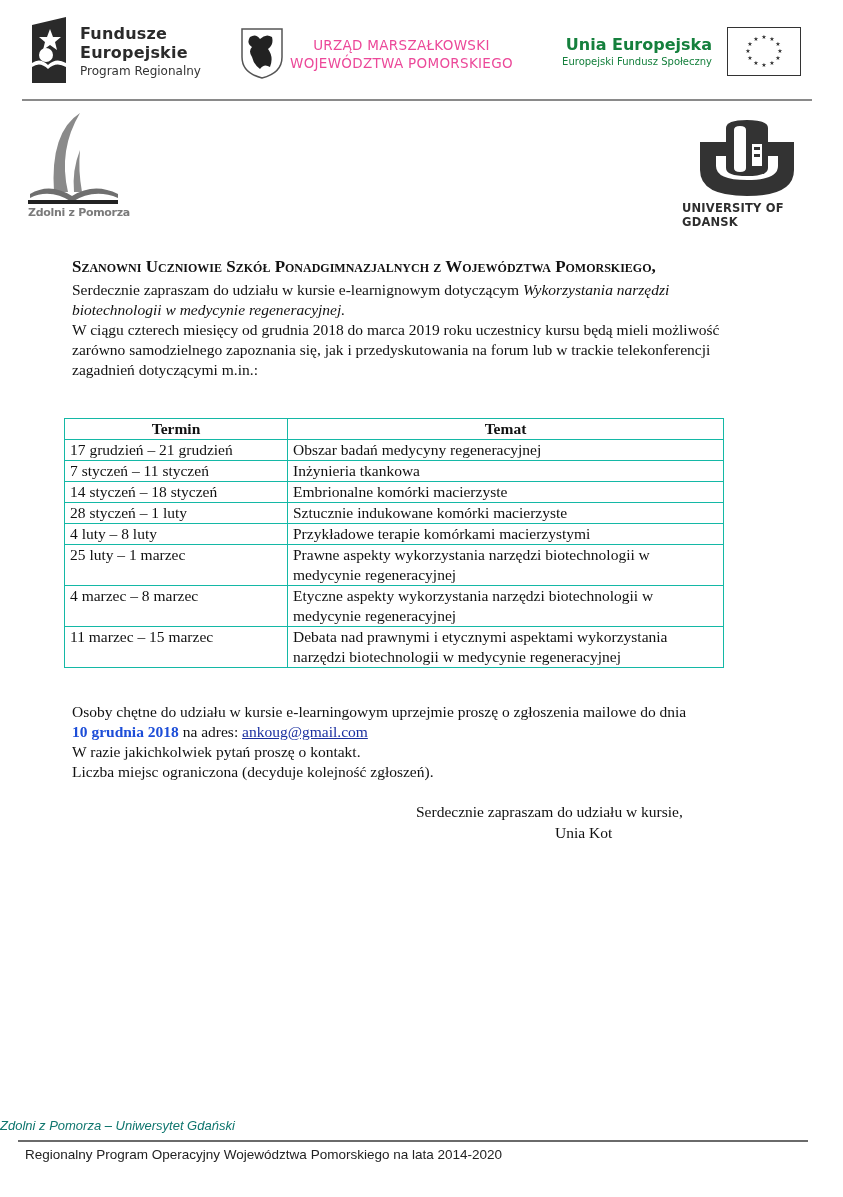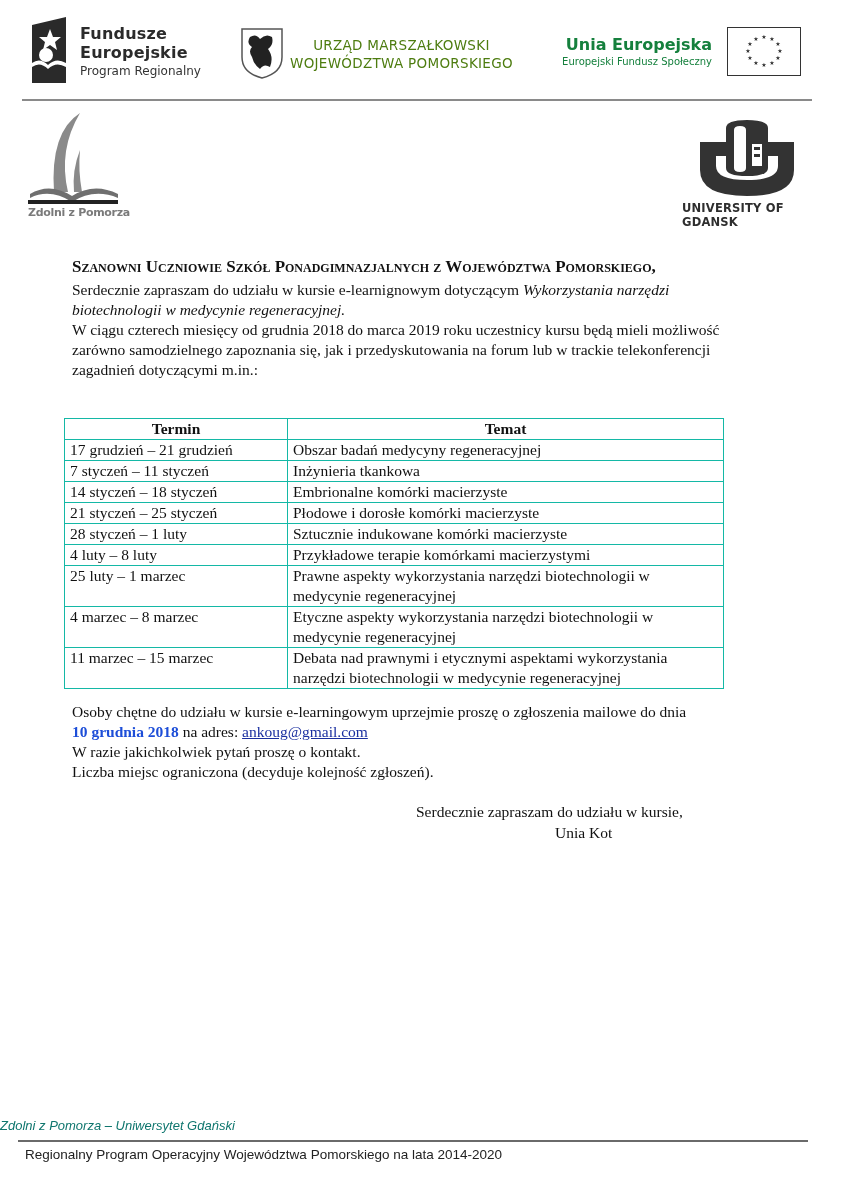--- a/index.html
+++ b/index.html
@@ -4,21 +4,21 @@
 <style>
   html, body { margin:0; padding:0; background:#fff; }
   body { width:843px; height:1197px; position:relative; overflow:hidden; font-family:"Liberation Serif", serif; color:#111; }
   .abs { position:absolute; }
   .sans { font-family:"DejaVu Sans", "Liberation Sans", sans-serif; }
   .hdr-line { position:absolute; left:22px; top:99px; width:790px; height:2px; background:#8a8a8a; }
   
   .fe-text { left:80px; top:24px; color:#2b2b2b; }
   .fe-t1 { font-size:16px; font-weight:bold; line-height:19px; letter-spacing:0.2px; }
   .fe-t3 { font-size:12px; line-height:18px; color:#333; }
-  .um-text { left:290px; top:36px; text-align:center; font-size:13.5px; line-height:18px; color:#4d7c0f; letter-spacing:0.3px; }
+  .um-text { left:290px; top:36px; text-align:center; font-size:13.5px; line-height:18px; color:#ec4899; letter-spacing:0.3px; }
   .ue-text { left:552px; top:35px; text-align:right; width:160px; color:#15803d; }
   .ue-t1 { font-size:16px; font-weight:bold; line-height:20px; }
   .ue-t2 { font-size:10px; line-height:14px; }
   .eu-flag { left:727px; top:27px; width:74px; height:49px; border:1px solid #333; box-sizing:border-box; }
   .zp-caption { left:28px; top:206px; font-size:11px; font-weight:bold; color:#7a7a7a; letter-spacing:-0.3px; }
   .ug-caption { left:682px; top:201px; font-size:11.5px; font-weight:bold; color:#2e2e2e; letter-spacing:0.2px; }
   .content { left:72px; top:255px; width:690px; font-size:15.5px; line-height:20px; }
   .title { font-weight:bold; font-variant:small-caps; font-size:17px; line-height:24px; margin-bottom:1px; }
   .content p { margin:0; }
   table.sched { position:absolute; left:64px; top:418px; width:660px; border-collapse:collapse; font-size:15.5px; }
@@ -131,24 +131,20 @@
       </tr>
     <tr>
         <td class="c1">7 styczeń – 11 styczeń</td>
         <td>Inżynieria tkankowa</td>
       </tr>
     <tr>
         <td class="c1">14 styczeń – 18 styczeń</td>
         <td>Embrionalne komórki macierzyste</td>
       </tr>
     <tr>
-        <td class="c1">21 styczeń – 25 styczeń</td>
-        <td>Płodowe i dorosłe komórki macierzyste</td>
-      </tr>
-    <tr>
         <td class="c1">28 styczeń – 1 luty</td>
         <td>Sztucznie indukowane komórki macierzyste</td>
       </tr>
     <tr>
         <td class="c1">4 luty – 8 luty</td>
         <td>Przykładowe terapie komórkami macierzystymi</td>
       </tr>
     <tr>
         <td class="c1">25 luty – 1 marzec</td>
         <td>Prawne aspekty wykorzystania narzędzi biotechnologii w medycynie regeneracyjnej</td>

